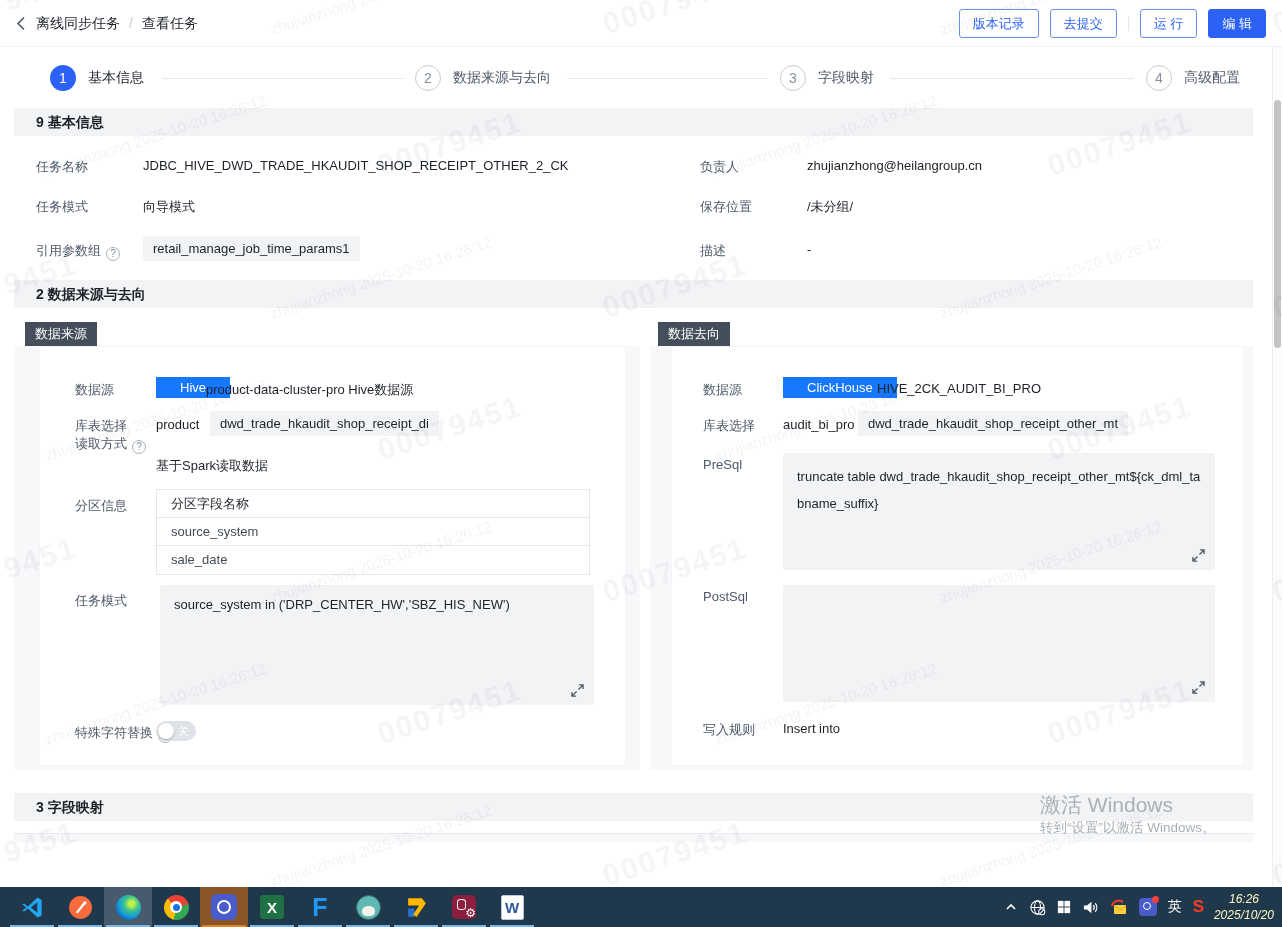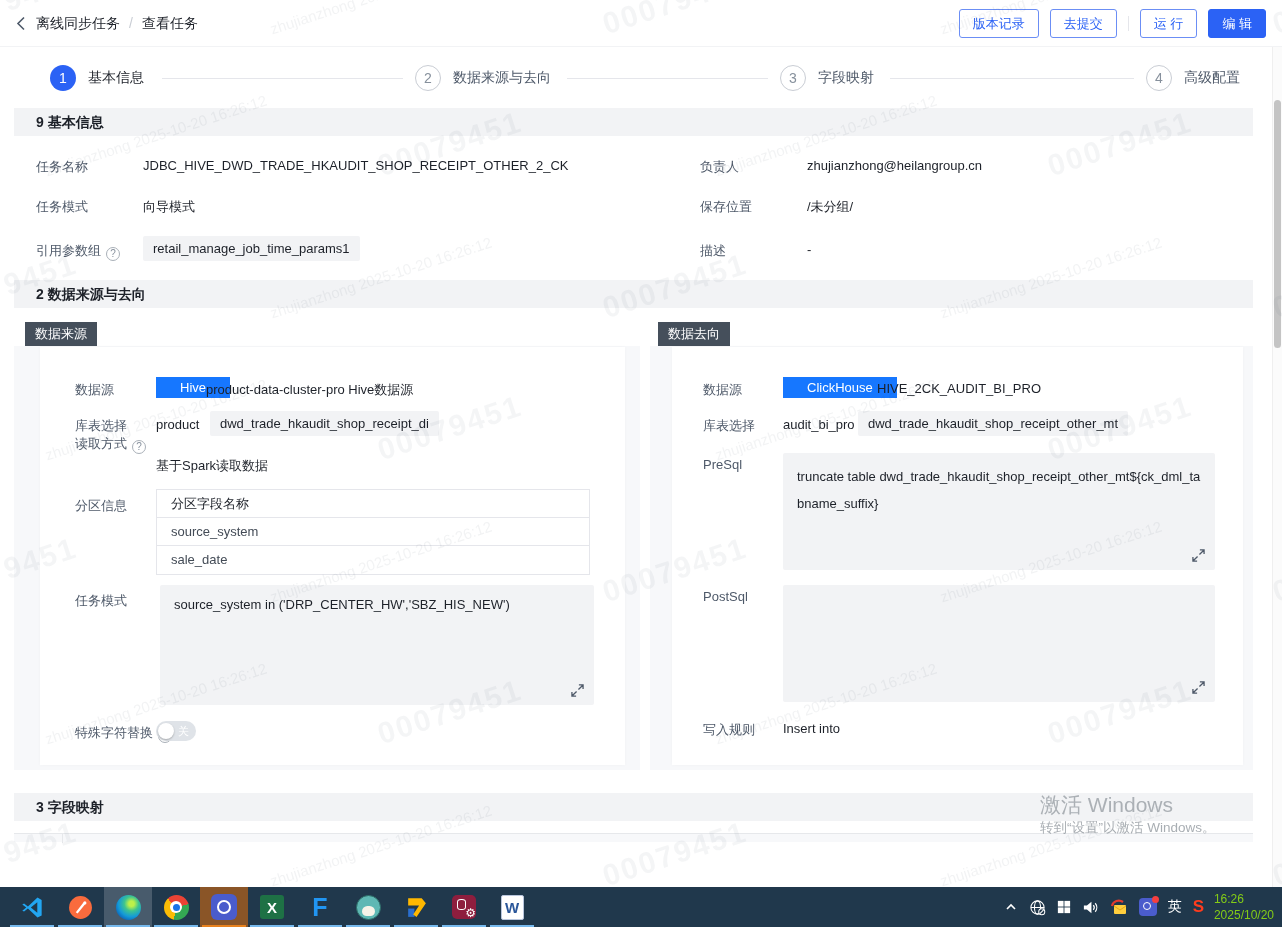--- a/index.html
+++ b/index.html
@@ -78,21 +78,21 @@
 
   
   .taskbar { position:absolute; left:0; top:887px; width:1282px; height:40px; background:#20384c; z-index:100; }
   .tb-app { position:absolute; top:0; width:48px; height:40px; display:flex; align-items:center; justify-content:center; cursor:pointer; }
   .tb-app .uline { position:absolute; left:2px; right:2px; bottom:0; height:2px; background:#76b9ed; }
   .tb-app.selected { background:rgba(255,255,255,.18); }
   .tb-app.active { background:#8a5527; }
   .tb-app.active .uline { background:#e8821e; }
   .tray { position:absolute; right:78px; top:0; height:40px; display:flex; align-items:center; gap:11px; }
   .tray-item { display:flex; align-items:center; justify-content:center; cursor:pointer; }
-  .clock { position:absolute; right:8px; top:4px; color:#84cc16; font-size:12px; line-height:16px; text-align:left; cursor:default; }
+  .clock { position:absolute; right:8px; top:4px; color:#fef9c3; font-size:12px; line-height:16px; text-align:center; cursor:default;font-style:italic; }
 
   
   .edge-ball { width:25px; height:25px; border-radius:50%; display:inline-block;
     background:radial-gradient(circle at 62% 35%, #bdf04a 0 12%, #3ec48f 32%, #149ad8 58%, #0b63b8 80%, #0a4f9b 100%); }
   .chrome-ball { width:25px; height:25px; border-radius:50%; position:relative; display:inline-block;
     background:conic-gradient(from -45deg, #ea4335 0 33%, #34a853 33% 66%, #fbbc05 66% 100%); }
   .chrome-hub { position:absolute; left:6.5px; top:6.5px; width:12px; height:12px; border-radius:50%; background:#fff; }
   .chrome-hub:after { content:""; position:absolute; left:2.5px; top:2.5px; width:7px; height:7px; border-radius:50%; background:#1a73e8; }
   .chatapp { width:26px; height:26px; border-radius:6px; background:#4a5ccc; display:inline-flex; align-items:center; justify-content:center; }
   .chatapp-ring { width:14px; height:14px; border:2.2px solid #fff; border-radius:50%; }

